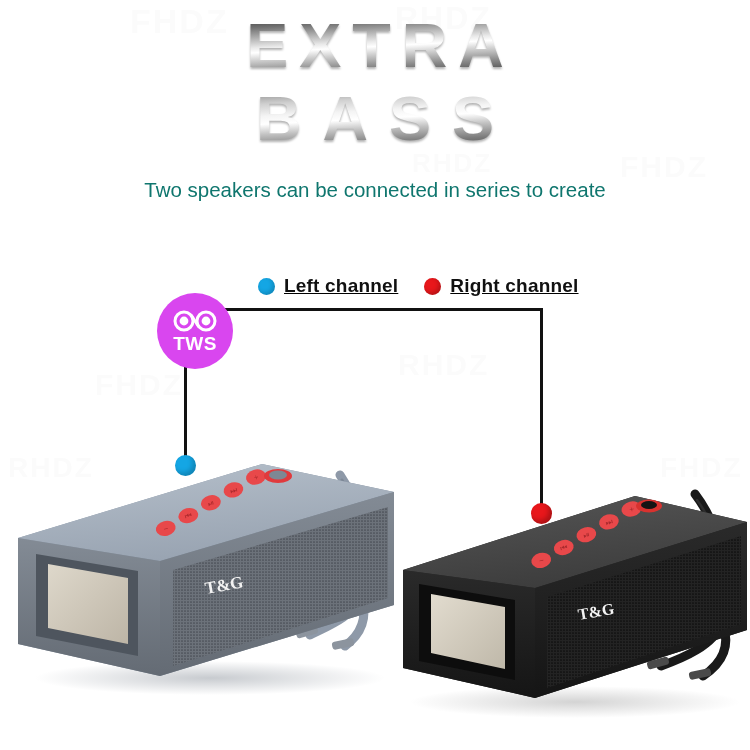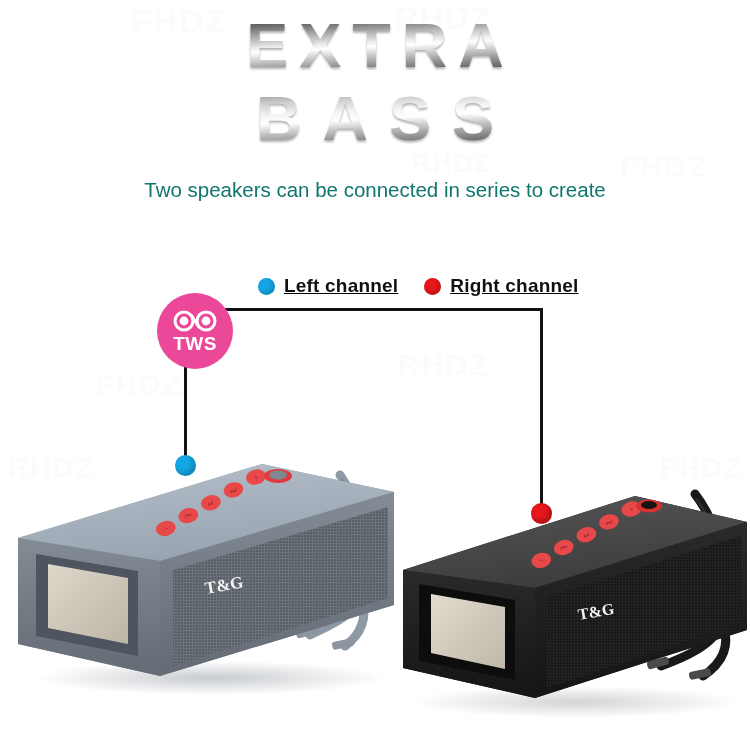--- a/index.html
+++ b/index.html
@@ -72,21 +72,21 @@
   .node { position:absolute; border-radius:50%; }
   .node.blue { left:175px; top:455px; width:21px; height:21px;
                background:#14a6e4; box-shadow:inset -3px -3px 5px rgba(0,0,0,.2); }
   .node.red  { left:531px; top:503px; width:21px; height:21px;
                background:#e8171b; box-shadow:inset -3px -3px 5px rgba(0,0,0,.25); }
 
   
   .tws {
     position:absolute; left:157px; top:293px;
     width:76px; height:76px; border-radius:50%;
-    background:#ec4899;
+    background:#d946ef;
     display:flex; flex-direction:column;
     align-items:center; justify-content:center; gap:1px;
   }
   .tws-glyph { display:block; }
   .tws-text { color:#fff; font-size:19px; font-weight:800; letter-spacing:.5px; line-height:1; }
 
   
   .speaker { position:absolute; }
   .spk-svg { display:block; overflow:visible; }
 </style>

